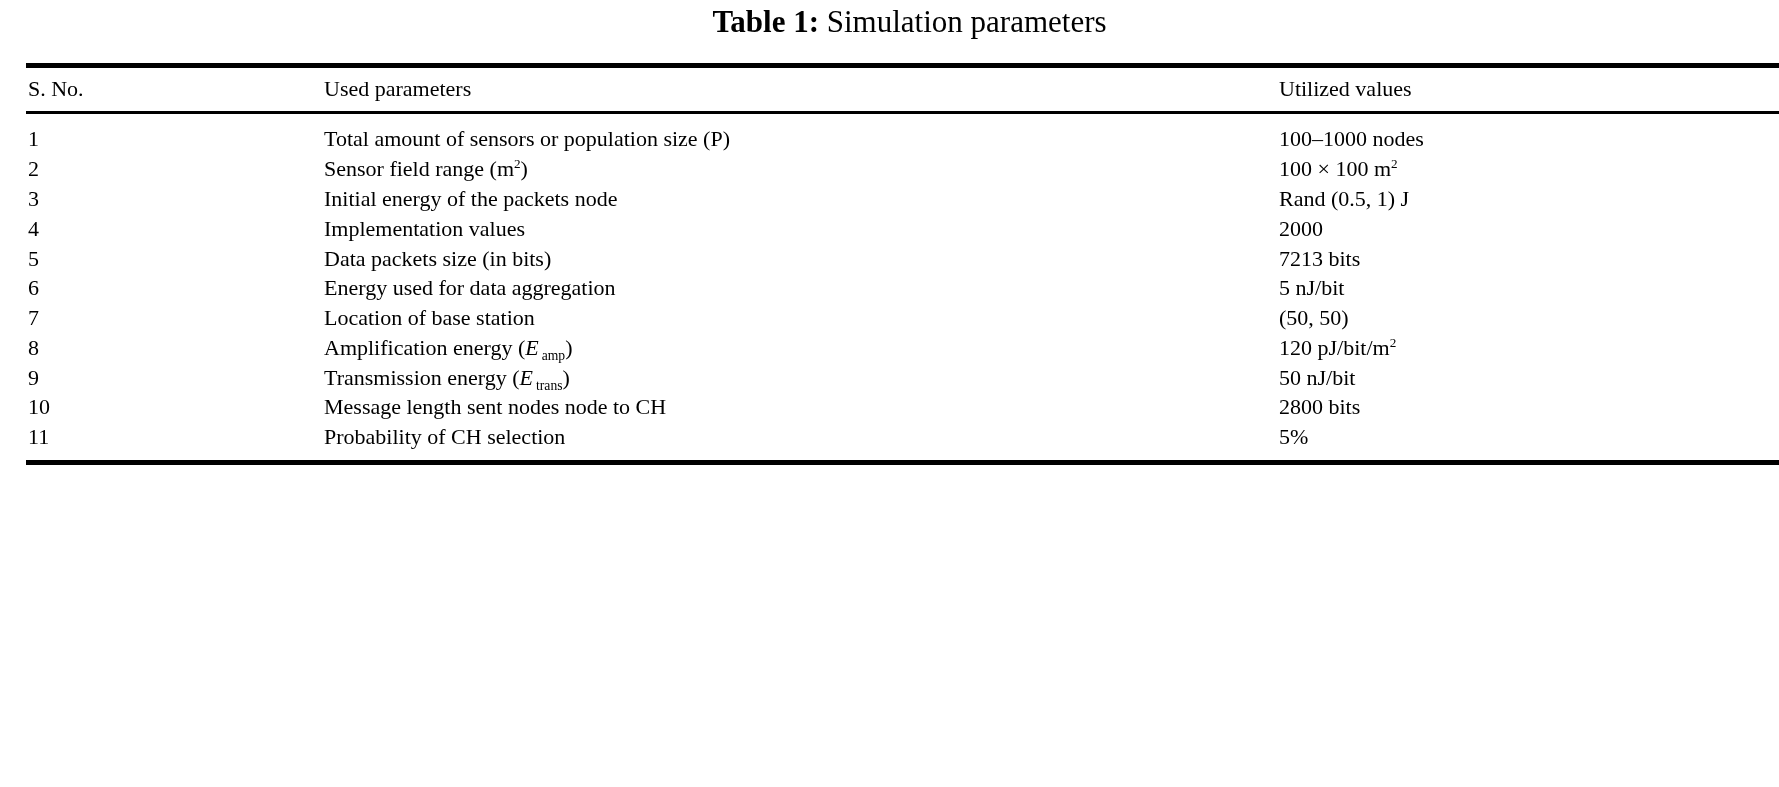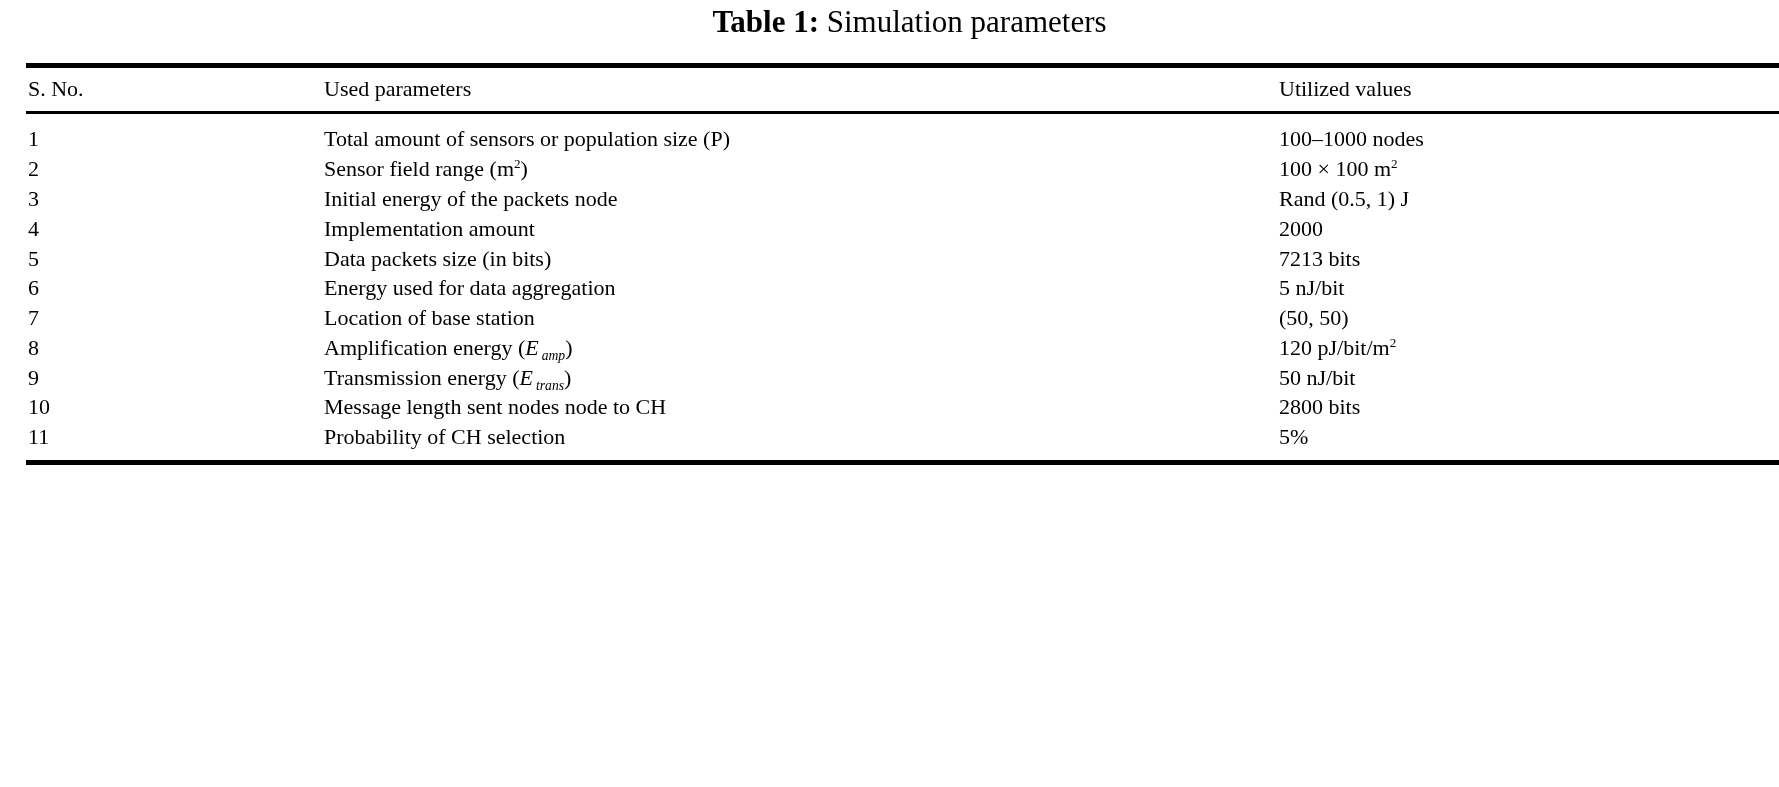--- a/index.html
+++ b/index.html
@@ -88,21 +88,20 @@
     line-height: 0;
     font-size: 0;
   }
 
   sup {
     font-size: 0.6em;
     vertical-align: super;
     line-height: 0;
   }
   .sub-ital {
-    font-style: italic;
     font-size: 0.62em;
     vertical-align: sub;
     line-height: 0;
     padding-left: 0.22em;
   }
   .ital { font-style: italic; }
 </style>
 </head>
 <body>
 
@@ -143,21 +142,21 @@
             <td class="col-param">Sensor field range (m<sup>2</sup>)</td>
             <td class="col-value">100 × 100 m<sup>2</sup></td>
           </tr>
           <tr>
             <td class="col-no">3</td>
             <td class="col-param">Initial energy of the packets node</td>
             <td class="col-value">Rand (0.5, 1) J</td>
           </tr>
           <tr>
             <td class="col-no">4</td>
-            <td class="col-param">Implementation amount</td>
+            <td class="col-param">Implementation values</td>
             <td class="col-value">2000</td>
           </tr>
           <tr>
             <td class="col-no">5</td>
             <td class="col-param">Data packets size (in bits)</td>
             <td class="col-value">7213 bits</td>
           </tr>
           <tr>
             <td class="col-no">6</td>
             <td class="col-param">Energy used for data aggregation</td>

